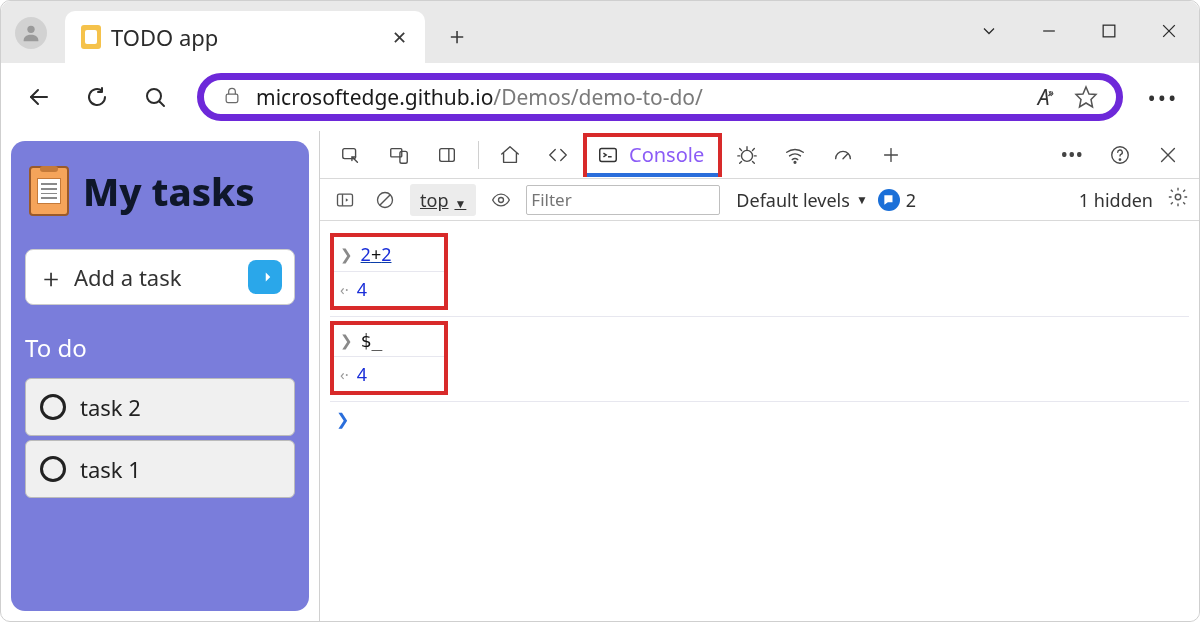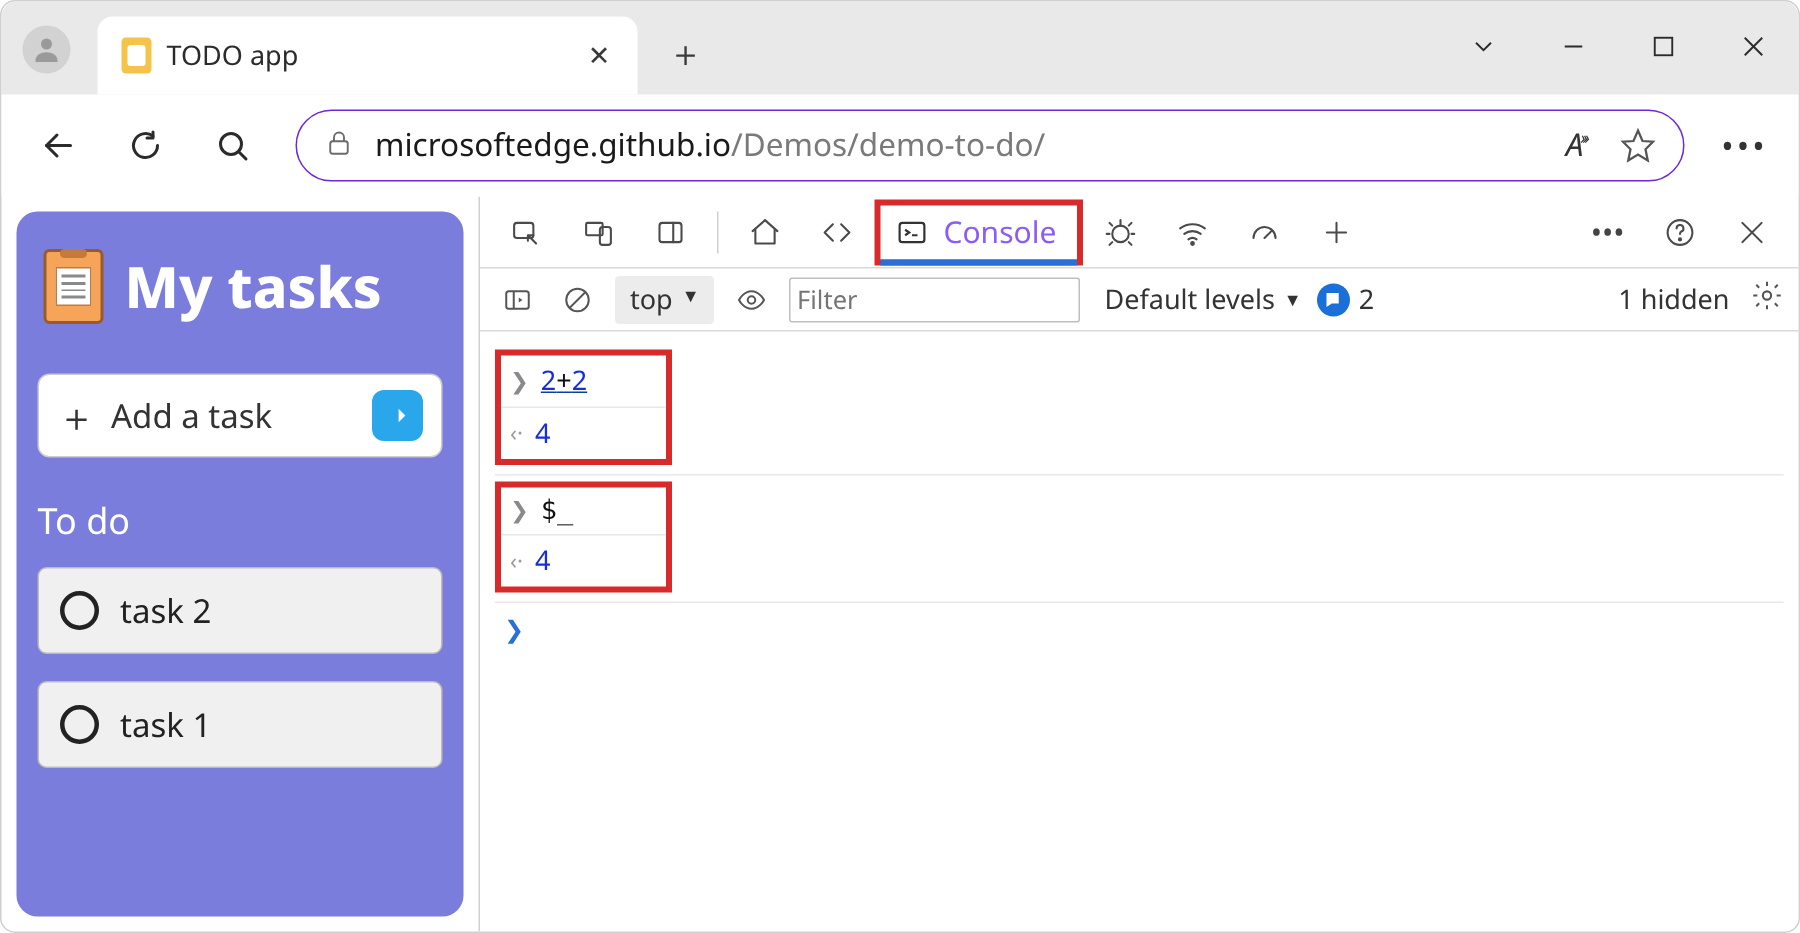--- a/index.html
+++ b/index.html
@@ -29,21 +29,21 @@
     height: 52px; padding: 0 18px 0 16px;
     border-top-left-radius: 10px; border-top-right-radius: 10px;
     display: flex; align-items: center; gap: 10px;
     min-width: 360px; position: relative;
   }
   .favicon {
     width: 20px; height: 24px; background: #f5c24b;
     border-radius: 3px; display:flex; align-items:center; justify-content:center;
   }
   .favicon::after{ content:""; width:12px; height:14px; background:#fff; border-radius:2px; }
-  .tab-title { font-size: 18px; color: #2b2b2b; }
+  .tab-title { font-size: 22px; color: #2b2b2b; }
   .tab-close { margin-left: auto; color:#3a3a3a; font-size:18px; }
   .newtab-btn {
     width: 48px; height: 48px; margin-left: 8px; margin-bottom: 4px;
     display:flex; align-items:center; justify-content:center;
     color:#3a3a3a; font-size:24px; border-radius:6px;
   }
   .window-controls {
     position: absolute; right: 0; top: 0; height: 60px;
     display: flex; align-items: center;
   }
@@ -57,21 +57,21 @@
     height: 68px; background:#fff; display:flex; align-items:center; gap:6px;
     padding: 0 12px;
   }
   .nav-btn {
     width:52px; height:52px; border-radius:50%;
     display:flex; align-items:center; justify-content:center;
   }
   .nav-btn svg { width:24px; height:24px; stroke:#2b2b2b; stroke-width:2; fill:none; stroke-linecap:round; stroke-linejoin:round; }
   .omnibox {
     flex:1; height:48px; border-radius:24px; background:#fff;
-    border:1px solid #6d28d9; display:flex; align-items:center;
+    border:7px solid #6d28d9; display:flex; align-items:center;
     padding:0 18px; gap:14px; margin: 0 10px;
   }
   .lock-icon svg { width:20px; height:22px; stroke:#6a6a6a; stroke-width:1.5; fill:none; }
   .url { font-size:21px; color:#1a1a1a; }
   .url .path { color:#7a7a7a; }
   .omnibox-right { margin-left:auto; display:flex; align-items:center; gap:22px; }
   .read-aloud, .fav-star, .more-dots {
     display:flex; align-items:center; justify-content:center;
   }
   .read-aloud span { font-size:21px; font-style:italic; letter-spacing:-2px; color:#333; }
@@ -98,37 +98,37 @@
     border:2px solid #9a5a2a; border-radius:4px;
     display:flex; align-items:center; justify-content:center; flex-direction:column;
   }
   .clipboard-icon::before{
     content:""; width:18px; height:6px; background:#c47a3a; border-radius:3px;
     margin-top:-44px; position:absolute;
   }
   .clipboard-lines { width:24px; height:26px; background:#fff; border:1px solid #c47a3a;
     display:flex; flex-direction:column; gap:3px; padding:4px 3px; }
   .clipboard-lines span { height:2px; background:#8a8a8a; }
-  .app-title { font-size:38px; font-weight:800; color:#ffffff; }
+  .app-title { font-size:38px; font-weight:800; color:#0f172a; }
   .add-task-row {
     background:#fff; border-radius:8px; border:1px solid #ccc;
     height:56px; display:flex; align-items:center; padding:0 12px; gap:10px;
     color:#333; font-size:22px;
   }
   .plus-sign { font-size:26px; color:#333; font-weight:500; }
   .submit-chip {
     margin-left:auto; width:34px; height:34px; border-radius:8px;
     background:#2aa7ea; display:flex; align-items:center; justify-content:center;
   }
   .submit-chip svg { width:18px; height:18px; fill:#fff; }
   .todo-heading { text-align:left; font-size:24px; color:#ffffff; margin:26px 0 14px; font-weight:400; }
   .task-item {
     background:#f0f0f0; border:1px solid #bbb; border-radius:6px;
     height:58px; display:flex; align-items:center; gap:14px;
-    padding:0 14px; margin-bottom:18px; color:#222; font-size:22px;
+    padding:0 14px; margin-bottom:4px; color:#222; font-size:22px;
   }
   .radio { width:26px; height:26px; border:3px solid #222; border-radius:50%; }
 
   
   .devtools {
     flex:1; border-left:1px solid #d0d0d0; display:flex; flex-direction:column;
     background:#fff;
   }
   .dt-tabs {
     height:48px; border-bottom:1px solid #d9d9d9;
@@ -152,21 +152,21 @@
 
   .dt-toolbar {
     height:42px; border-bottom:1px solid #d9d9d9;
     display:flex; align-items:center; padding:0 10px; gap:10px;
     font-size:18px; color:#333;
   }
   .tb-btn { width:30px; height:30px; display:flex; align-items:center; justify-content:center; }
   .tb-btn svg { width:20px; height:20px; stroke:#555; stroke-width:1.6; fill:none; }
   .ctx-select {
     background:#ececec; padding:4px 10px; border-radius:3px;
-    display:flex; align-items:flex-start; gap:6px;
+    display:flex; align-items:flex-end; gap:6px;text-decoration:underline;
   }
   .ctx-select .caret { font-size:12px; }
   .filter-input {
     border:1px solid #bfbfbf; height:30px; width:194px;
     padding:0 4px; font-size:17px; color:#333; background:#fff;
     border-radius:2px;
   }
   .levels { display:flex; align-items:center; gap:6px; margin-left:6px; }
   .levels .caret { font-size:12px; }
   .issue-chip {

